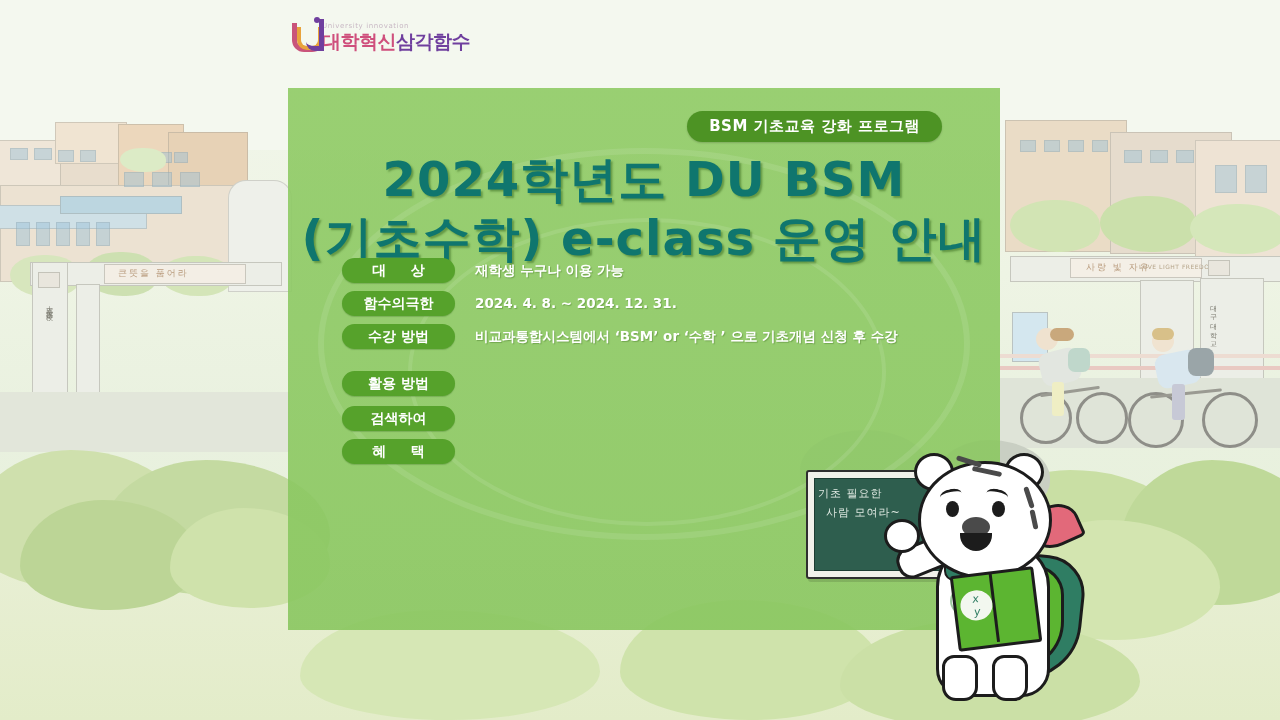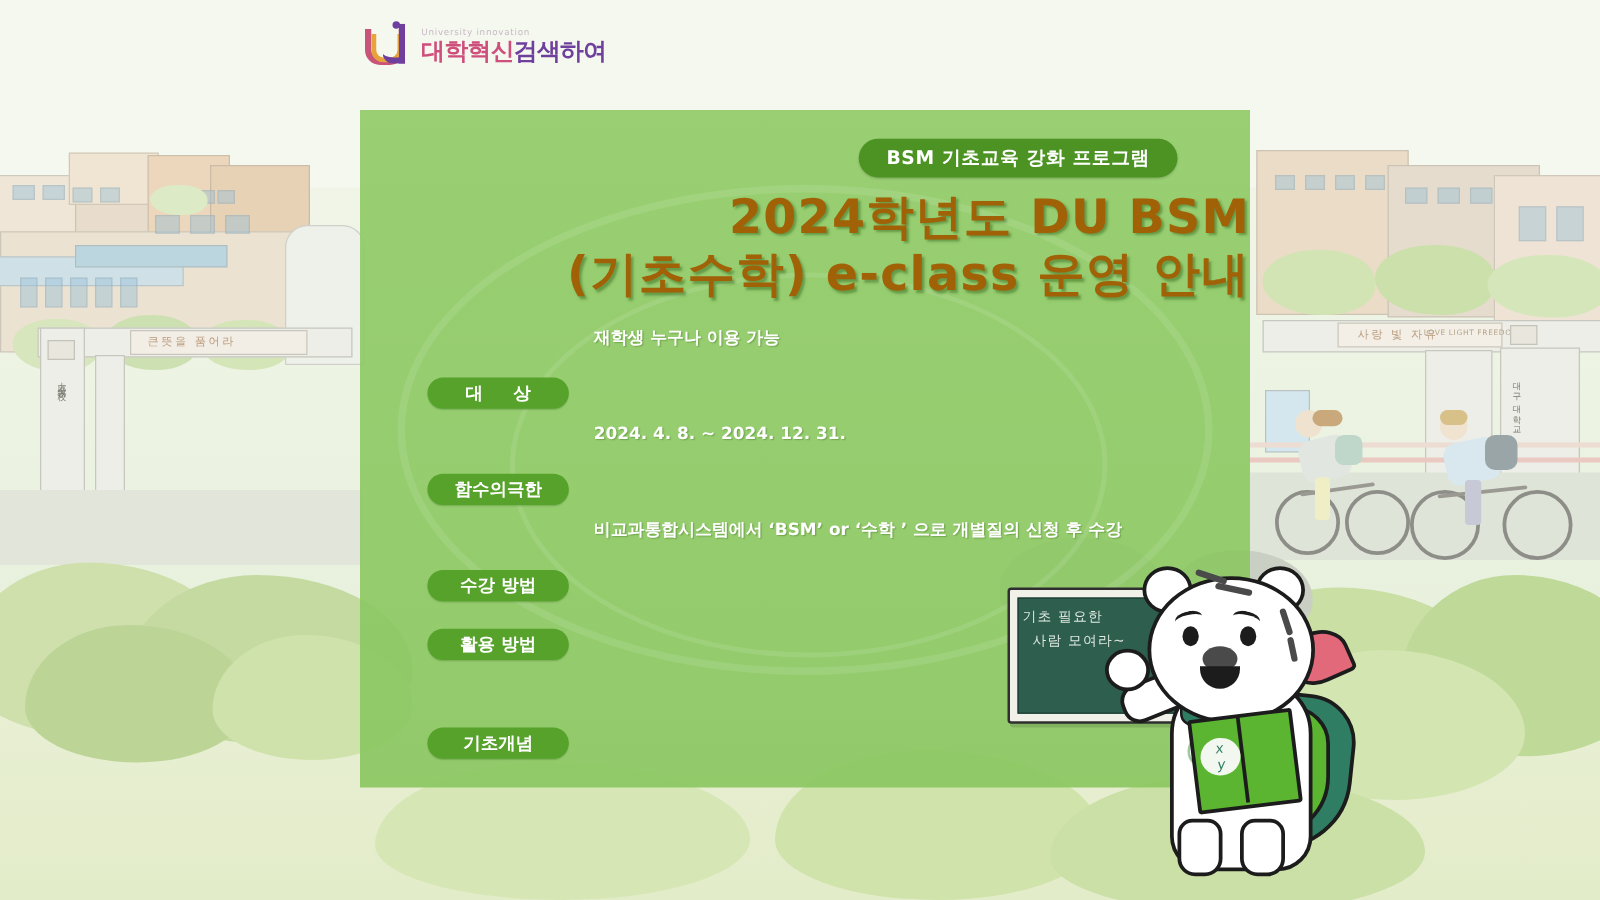--- a/index.html
+++ b/index.html
@@ -46,57 +46,56 @@
   .badge{
     position:absolute;right:58px;top:23px;
     background:#4d9324;color:#fff;
     border-radius:18px;padding:6px 22px;
     font-size:15px;font-weight:bold;letter-spacing:.5px;
     box-shadow:0 1px 2px rgba(0,0,0,.18);
     white-space:nowrap;
   }
 
   .title{
-    position:absolute;left:0;right:0;top:62px;text-align:right;
-    color:#a16207;font-weight:bold;font-size:38px;line-height:1.22;
+    position:absolute;left:0;right:0;top:62px;text-align:center;
+    color:#0f766e;font-weight:bold;font-size:48px;line-height:1.22;
     letter-spacing:1px;
     text-shadow:2px 2px 2px rgba(60,110,35,.55);
     font-family:"DejaVu Sans","Liberation Sans",sans-serif;
   }
   .title .l2{display:block;}
 
   
   .rows{position:absolute;left:54px;top:170px;right:30px;}
   .row{display:flex;align-items:flex-start;margin-bottom:8px;}
   .row.big{margin-bottom:10px;}
   .pill{
     flex:0 0 auto;width:113px;height:25px;border-radius:13px;
     background:#56a22b;color:#fff;
     display:flex;align-items:center;justify-content:center;
     font-size:14px;font-weight:bold;letter-spacing:0;
     box-shadow:0 1px 1px rgba(40,90,20,.25);
     white-space:pre;
-    margin-top:44px;
   }
   .val{
     margin-left:20px;color:#ffffff;font-size:13.5px;font-weight:bold;
     line-height:21px;padding-top:2px;
     text-shadow:1px 1px 1px rgba(70,120,40,.45);
     white-space:nowrap;
   }
   .val .ln{display:block;}
 
   .footer{
     position:absolute;left:0;right:0;bottom:48px;text-align:center;
     color:#ffffff;font-size:26px;font-weight:bold;letter-spacing:1px;
     text-shadow:2px 2px 2px rgba(60,110,35,.5);
   }
 
   
-  .logo{position:absolute;left:292px;top:17px;display:flex;align-items:flex-end;gap:15px;}
+  .logo{position:absolute;left:292px;top:17px;display:flex;align-items:flex-end;gap:0;}
   .logo .mark{position:relative;width:30px;height:34px;}
   .logo .mark .u{
     position:absolute;left:0;top:6px;width:22px;height:24px;
     border:5px solid #c9547a;border-top:none;
     border-radius:0 0 12px 12px;
   }
   .logo .mark .u2{
     position:absolute;left:5px;top:10px;width:17px;height:19px;
     border:4px solid #e8a33c;border-top:none;border-radius:0 0 10px 10px;
   }
@@ -274,21 +273,21 @@
 
   <div class="logo">
     <div class="mark">
       <div class="u"></div>
       <div class="u2"></div>
       <div class="j"></div>
       <div class="dot"></div>
     </div>
     <div class="txts">
       <span class="en">University innovation</span>
-      <span class="kr"><span class="a">대학혁신</span><span class="b">검색하여</span></span>
+      <span class="kr"><span class="a">대학혁신</span><span class="b">삼각함수</span></span>
     </div>
   </div>
 
   <div class="panel">
     <div class="shade"></div>
     <div class="oval" style="left:30px;top:60px;width:640px;height:380px;"></div>
     <div class="oval" style="left:120px;top:130px;width:470px;height:300px;border-width:4px;"></div>
 
     <div class="badge">BSM 기초교육 강화 프로그램</div>
 
@@ -309,32 +308,32 @@
       <div class="row">
         <div class="pill">함수의극한</div>
         <div class="val">
           <span class="ln">2024. 4. 8. ~ 2024. 12. 31.</span>
         </div>
       </div>
 
       <div class="row">
         <div class="pill">수강 방법</div>
         <div class="val">
-          <span class="ln">비교과통합시스템에서 ‘BSM’ or ‘수학 ’ 으로 개별질의 신청 후 수강</span>
+          <span class="ln">비교과통합시스템에서 ‘BSM’ or ‘수학 ’ 으로 기초개념 신청 후 수강</span>
         </div>
       </div>
 
       <div class="row big">
         <div class="pill" style="margin-top:14px;">활용 방법</div>
         <div class="val">
         </div>
       </div>
 
       <div class="row">
-        <div class="pill">기초개념</div>
+        <div class="pill">검색하여</div>
       </div>
 
       <div class="row">
         <div class="pill">혜     택</div>
       </div>
 
     </div>
 
   </div>
 

